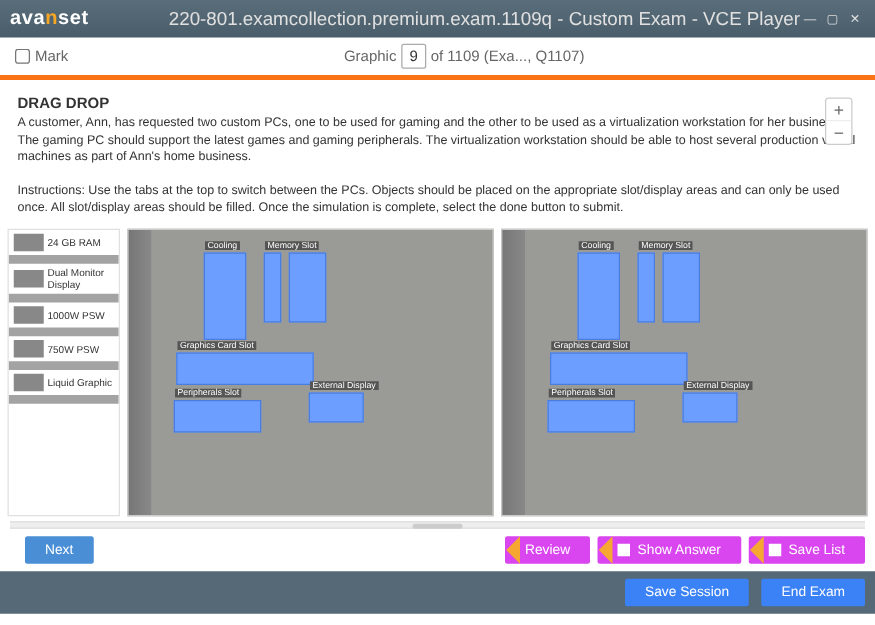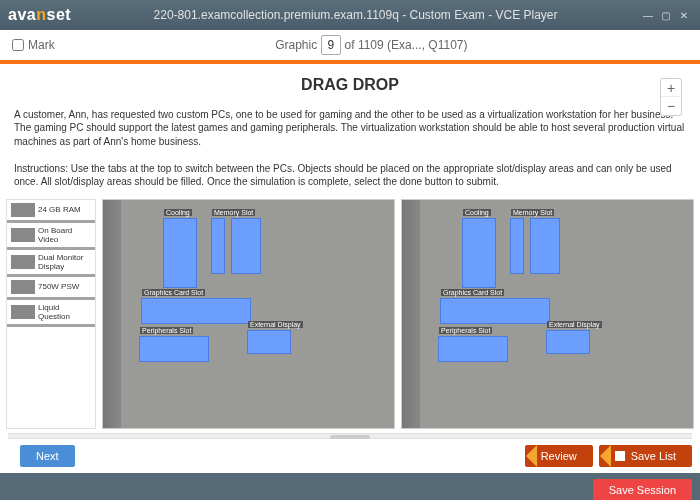--- a/index.html
+++ b/index.html
@@ -1,54 +1,54 @@
 <!DOCTYPE html>
 <html><head>
 <meta charset="utf-8">
 <style>
 * { box-sizing: border-box; margin: 0; padding: 0; font-family: Arial, sans-serif; }
 body { width: 700px; height: 500px; background: #fff; overflow: hidden; }
 .titlebar { height: 28px; background: linear-gradient(#5a6d7a,#4a5d6a); display: flex; align-items: center; padding: 15px 8px; color: #fff; }
 .logo { font-size: 16px; font-weight: bold; letter-spacing: 0.5px; }
 .logo .n { color: #f5a623; }
-.title { flex: 1; text-align: center; font-size: 12px; color: #e0e0e0; }
+.title { flex: 1; text-align: right; font-size: 15px; color: #e0e0e0; }
 .winctrl { display: flex; gap: 2px; }
 .winctrl span { width: 16px; height: 14px; display: inline-flex; align-items: center; justify-content: center; font-size: 10px; color: #ddd; cursor: pointer; }
 .qbar { height: 34px; border-bottom: 4px solid #f97316; display: flex; align-items: center; padding: 0 12px; font-size: 12px; color: #666; }
 .mark { display: flex; align-items: center; gap: 4px; }
 .mark input { width: 12px; height: 12px; }
 .qcenter { flex: 1; text-align: center; }
 .qnum { display: inline-block; border: 1px solid #aaa; padding: 2px 6px; border-radius: 2px; color: #333; }
 .qtext { padding: 10px 14px; font-size: 10px; color: #333; line-height: 1.35; position: relative; }
-.qtext h3 { font-size: 16px; margin-bottom: 12px; text-align: center; }
+.qtext h3 { font-size: 12px; margin-bottom: 2px; }
 .zoom { position: absolute; right: 18px; top: 14px; border: 1px solid #ccc; border-radius: 3px; background: #fff; }
 .zoom span { display: block; width: 20px; height: 18px; text-align: center; font-size: 14px; color: #666; border-bottom: 1px solid #eee; line-height: 18px; cursor: pointer; }
 .zoom span:last-child { border-bottom: none; }
 .sim { display: flex; padding: 0 6px; height: 230px; }
 .palette { width: 90px; background: #fff; border: 1px solid #e0e0e0; overflow-y: auto; font-size: 8px; }
-.pitem { display: flex; align-items: center; gap: 3px; padding: 3px 4px; border-bottom: 3px solid #a3a3a3; color: #333; }
+.pitem { display: flex; align-items: center; gap: 3px; padding: 3px 4px; border-bottom: 7px solid #a3a3a3; color: #333; }
 .pthumb { width: 24px; height: 14px; background: #888; flex-shrink: 0; }
 .boards { flex: 1; display: flex; gap: 6px; padding-left: 6px; }
 .board { flex: 1; background: #9a9a96; position: relative; border: 1px solid #ccc; }
 .board::before { content:""; position:absolute; left:0; top:0; bottom:0; width:18px; background: linear-gradient(90deg,#777,#888); }
 .slot { position: absolute; background: #6b9eff; border: 1px solid #4a7de0; font-size: 7px; color: #fff; display: flex; align-items: flex-end; justify-content: flex-start; padding: 1px 2px; }
 .slot .lbl { position:absolute; top:-10px; left:0; background:#555; color:#fff; padding:0 2px; font-size:7px; white-space:nowrap; }
 .s-cool { left: 60px; top: 18px; width: 34px; height: 70px; }
 .s-mem { left: 108px; top: 18px; width: 14px; height: 56px; }
 .s-spare { left: 128px; top: 18px; width: 30px; height: 56px; }
 .s-gfx { left: 38px; top: 98px; width: 110px; height: 26px; }
 .s-ext { left: 144px; top: 130px; width: 44px; height: 24px; }
 .s-per { left: 36px; top: 136px; width: 70px; height: 26px; }
 .hsplit { height: 6px; background: #eee; border-top: 1px solid #ddd; border-bottom: 1px solid #ddd; margin: 4px 8px 0; }
 .hsplit::after { content:""; display:block; width:40px; height:4px; margin:1px auto; background:#ccc; border-radius:2px; }
 .btnrow { display: flex; gap: 6px; padding: 6px 8px; align-items: center; }
 .btn { height: 22px; display: inline-flex; align-items: center; padding: 0 16px; font-size: 11px; color: #fff; border-radius: 2px; cursor: pointer; position: relative; }
 .blue { background: #4a8fd6; }
-.orange { background: #c2410c; }
-.navy { background: #ef4444; }
+.orange { background: #d946ef; }
+.navy { background: #3b82f6; }
 .arrow-l::before { content:""; position:absolute; left:-10px; top:0; border:11px solid transparent; border-right-color:#4a8fd6; }
 .arrow-r::after { content:""; position:absolute; right:-10px; top:0; border:11px solid transparent; border-left-color:#4a8fd6; }
 .oarrow-l::before { content:""; position:absolute; left:-10px; top:0; border:11px solid transparent; border-right-color:#f5a731; }
 .cb { width:10px; height:10px; background:#fff; margin-right:6px; display:inline-block; }
 .spacer { flex: 1; }
 .footer { background: #556977; padding: 6px 8px; display: flex; justify-content: flex-end; gap: 10px; }
 .palette::-webkit-scrollbar { width:10px; }
 .palette::-webkit-scrollbar-thumb { background:#ccc; }
 </style>
 </head>
@@ -90,33 +90,33 @@
 </div>
 
 <div class="sim">
   <div class="palette">
     <div class="pitem">
         <span class="pthumb"></span>
         <span>24 GB RAM</span>
       </div>
     <div class="pitem">
         <span class="pthumb"></span>
-        <span>On Board Video</span>
+        <span>Dual Monitor Display</span>
       </div>
     <div class="pitem">
         <span class="pthumb"></span>
-        <span>Dual Monitor Display</span>
+        <span>1000W PSW</span>
       </div>
     <div class="pitem">
         <span class="pthumb"></span>
         <span>750W PSW</span>
       </div>
     <div class="pitem">
         <span class="pthumb"></span>
-        <span>Liquid Question</span>
+        <span>Liquid Graphic</span>
       </div>
   </div>
   <div class="boards">
     <div class="board">
       <div class="slot s-cool">
           <span class="lbl">Cooling</span>
         </div>
       <div class="slot s-mem">
           <span class="lbl">Memory Slot</span>
         </div>
@@ -154,19 +154,24 @@
 
 <div class="hsplit"></div>
 
 <div class="btnrow">
   <span style="width:6px"></span>
   <span class="btn blue arrow-r">Next</span>
   <span class="spacer"></span>
   <span class="btn orange oarrow-l">Review</span>
   <span class="btn orange oarrow-l">
       <span class="cb"></span>
+      <span>Show Answer</span>
+    </span>
+  <span class="btn orange oarrow-l">
+      <span class="cb"></span>
       <span>Save List</span>
     </span>
 </div>
 
 <div class="footer">
   <span class="btn navy">Save Session</span>
+  <span class="btn navy">End Exam</span>
 </div>
 
 </body></html>

